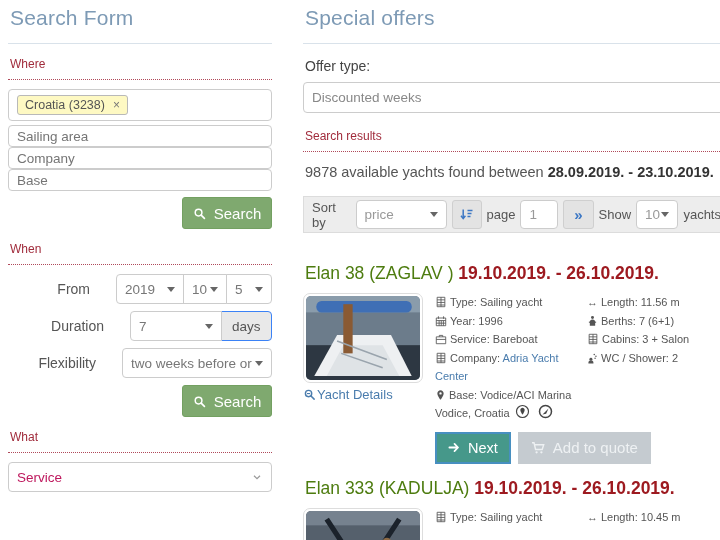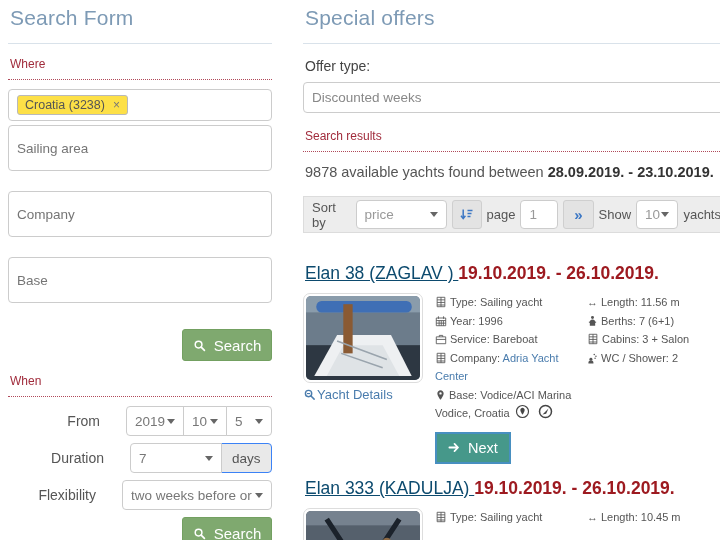--- a/index.html
+++ b/index.html
@@ -7,25 +7,25 @@
   .page{position:relative;width:720px;height:540px;}
   .col-left{position:absolute;left:8px;top:6px;width:264px;}
   .col-right{position:absolute;left:303px;top:6px;width:427px;}
   h1{font-size:21px;font-weight:400;color:#7d9ab5;margin:0;padding:0 0 13px 2px;
      border-bottom:1px solid #d9e2ea;letter-spacing:.2px;}
   .section-head{font-size:12px;color:#a12c3c;margin-top:13px;padding:0 2px 8px 2px;
      border-bottom:1px dotted #b0495a;margin-bottom:9px;}
   
   .tbox{box-sizing:border-box;width:100%;height:30px;border:1px solid #ccc;border-radius:4px;
      display:flex;align-items:center;padding:0 8px;margin-bottom:4px;background:#fff;}
-  input.real{box-sizing:border-box;width:100%;height:46px;border:1px solid #ccc;border-radius:4px;
-     padding:0 8px;margin-bottom:20px;font:13.5px "Liberation Sans",sans-serif;color:#999;outline:none;}
+  input.real{box-sizing:border-box;width:100%;height:22px;border:1px solid #ccc;border-radius:4px;
+     padding:0 8px;margin-bottom:0;font:13.5px "Liberation Sans",sans-serif;color:#999;outline:none;}
   .tagbox{height:32px;}
   .tag{border:1px solid #b9b9b9;border-radius:3px;padding:2px 7px;font-size:12.5px;color:#555;
-     display:flex;align-items:center;gap:8px;background:#fde047;}
+     display:flex;align-items:center;gap:8px;background:#fef9c3;}
   .tag .x{color:#777;font-size:12px;cursor:pointer;}
   .sel{box-sizing:border-box;border:1px solid #ccc;border-radius:4px;height:30px;background:#fff;
      display:flex;align-items:center;padding:0 8px;font-size:13.5px;color:#777;position:relative;}
   .sel .caret{margin-left:auto;width:0;height:0;border-left:4px solid transparent;
      border-right:4px solid transparent;border-top:5px solid #666;}
   .btn-green{margin-left:auto;width:88px;height:30px;background:#7fa96f;border:1px solid #73a061;
      border-radius:3px;color:#fff;font-size:15px;display:flex;align-items:center;justify-content:center;
      gap:8px;cursor:pointer;}
   .row-right{display:flex;margin:6px 0 2px 0;}
   .frm-row{display:flex;align-items:center;margin-bottom:7px;}
@@ -41,21 +41,21 @@
   .summary b{color:#333;}
   .toolbar{box-sizing:border-box;margin-top:16px;height:37px;background:#ededed;border:1px solid #dcdcdc;
      display:flex;align-items:center;padding:0 8px;gap:5px;font-size:13px;color:#555;}
   .toolbar .sel{height:29px;margin:0;}
   .tb-btn{box-sizing:border-box;width:32px;height:29px;background:#e3e3e3;border:1px solid #cfcfcf;
      border-radius:3px;display:flex;align-items:center;justify-content:center;cursor:pointer;}
   .dbl-chev{color:#3c77c4;font-size:15px;font-weight:bold;line-height:1;}
   input.page-in{width:38px;height:29px;margin:0;color:#999;}
   
   .yacht-title{margin-top:30px;font-size:17.5px;padding-left:2px;}
-  .yacht-title .nm{color:#0c4a6e;text-decoration:underline;}
+  .yacht-title .nm{color:#4d7c0f;}
   .yacht-title .dt{color:#9d1a20;font-weight:bold;}
   .yacht-row{display:flex;margin-top:9px;}
   .photo-col{width:132px;flex:none;}
   .thumb{box-sizing:border-box;width:120px;height:90px;border:1px solid #ddd;border-radius:7px;
      padding:2px;background:#fff;}
   .thumb svg{width:100%;height:100%;border-radius:5px;display:block;}
   .details-link{margin-top:4px;font-size:13px;color:#4a7cad;text-decoration:none;display:inline-flex;
      align-items:center;gap:1px;}
   .info-col{flex:1;min-width:0;}
   .spec-cols{display:flex;}
@@ -101,21 +101,21 @@
         </svg>
         <span>Search</span>
       </div>
     </div>
 
     <div class="section-head">When</div>
 
     <div class="frm-row">
       <div class="frm-label">From</div>
       <div class="sel-group">
-        <div class="sel" style="width:58px;border-radius:4px 0 0 4px">
+        <div class="sel" style="width:68px;border-radius:4px 0 0 4px">
           <span>2019</span>
             <span class="caret"></span>
         </div>
         <div class="sel" style="width:44px;border-radius:0;margin-left:-1px">
           <span>10</span>
             <span class="caret"></span>
         </div>
         <div class="sel" style="width:46px;border-radius:0 4px 4px 0;margin-left:-1px">
           <span>5</span>
             <span class="caret"></span>
@@ -292,20 +292,28 @@
           </div>
         </div>
 
         <div class="btns">
           <button class="btn-next">
             <svg width="13" height="13" viewBox="0 0 14 14">
                 <path d="M1.5 7h9M7 3.2L10.8 7 7 10.8" fill="none" stroke="#fff" stroke-width="1.9" stroke-linecap="round" stroke-linejoin="round"></path>
               </svg>
             <span>Next</span>
           </button>
+          <button class="btn-quote">
+            <svg width="15" height="14" viewBox="0 0 15 14">
+                <path d="M1 1.8h2l1.6 6.7h6.6l1.5-4.8H4" fill="none" stroke="#eef1f3" stroke-width="1.4"></path>
+                <circle cx="5.6" cy="11.3" r="1.15" fill="#eef1f3"></circle>
+                <circle cx="10.4" cy="11.3" r="1.15" fill="#eef1f3"></circle>
+              </svg>
+            <span>Add to quote</span>
+          </button>
         </div>
       </div>
     </div>
 
     <div class="yacht-title mt14"><span class="nm">Elan 333 (KADULJA) </span><span class="dt">19.10.2019. - 26.10.2019.</span></div>
 
     <div class="yacht-row">
       <div class="photo-col">
         <div class="thumb">
           <svg viewBox="0 0 110 82" preserveAspectRatio="none">

